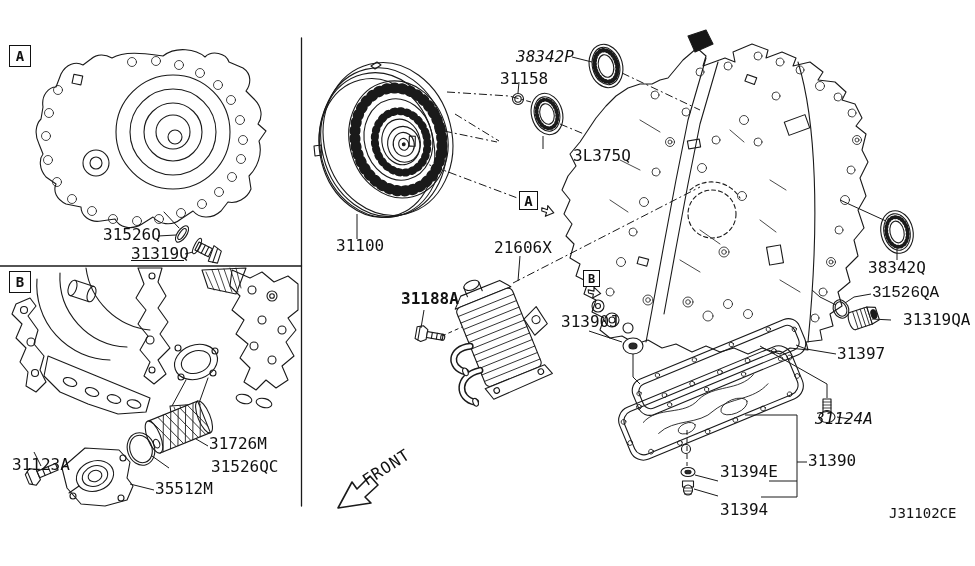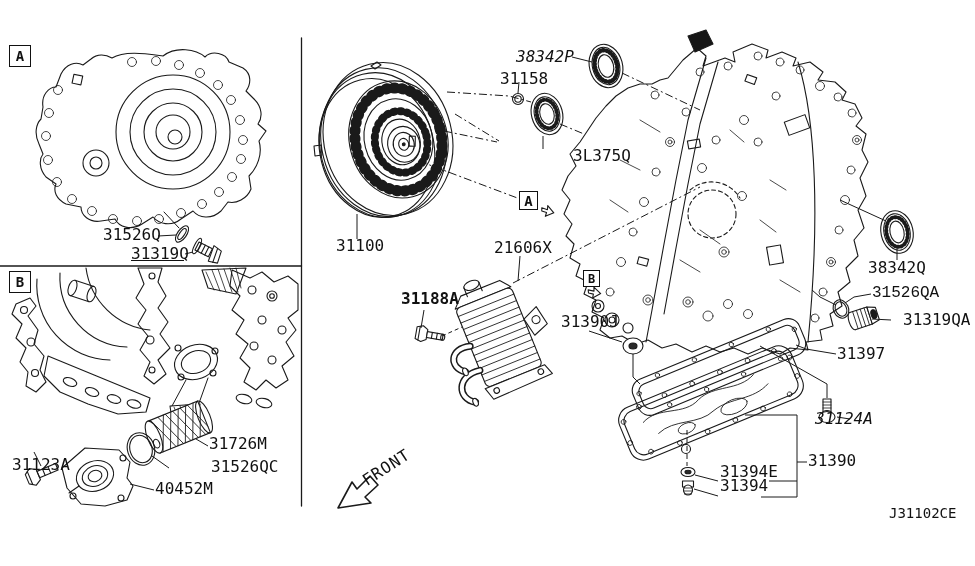--- a/index.html
+++ b/index.html
@@ -441,32 +441,32 @@
     </div>
   <div class="section-box" style="left:583px;top:270px;width:15px;height:15px;font-size:12px;">
       <span>B</span>
     </div>
 
   <div class="plabel" style="left:103px;top:228px;">31526Q</div>
   <div class="plabel" style="left:131px;top:247px;text-decoration:underline;">31319Q</div>
   <div class="plabel" style="left:12px;top:438px;margin-top:20px;">31123A</div>
   <div class="plabel" style="left:209px;top:437px;">31726M</div>
   <div class="plabel" style="left:171px;top:460px;margin-left:40px;">31526QC</div>
-  <div class="plabel" style="left:155px;top:482px;">40452M</div>
+  <div class="plabel" style="left:155px;top:482px;">35512M</div>
   <div class="plabel" style="left:336px;top:239px;">31100</div>
   <div class="plabel" style="left:516px;top:50px;font-style:italic;">38342P</div>
   <div class="plabel" style="left:500px;top:72px;">31158</div>
   <div class="plabel" style="left:528px;top:149px;margin-left:45px;">3L375Q</div>
   <div class="plabel" style="left:494px;top:241px;">21606X</div>
   <div class="plabel" style="left:401px;top:292px;font-weight:bold;">31188A</div>
   <div class="plabel" style="left:561px;top:315px;">31390J</div>
   <div class="plabel" style="left:868px;top:261px;">38342Q</div>
   <div class="plabel" style="left:872px;top:286px;font-family:Liberation Mono, monospace;">31526QA</div>
   <div class="plabel" style="left:903px;top:313px;">31319QA</div>
   <div class="plabel" style="left:837px;top:347px;">31397</div>
   <div class="plabel" style="left:815px;top:412px;font-style:italic;">31124A</div>
   <div class="plabel" style="left:808px;top:454px;">31390</div>
   <div class="plabel" style="left:720px;top:465px;">31394E</div>
-  <div class="plabel" style="left:720px;top:479px;">31394</div>
+  <div class="plabel" style="left:720px;top:503px;">31394</div>
 
   <div class="plabel code" style="left:889px;top:506px;">J31102CE</div>
   <div class="front-label">FRONT</div>
 </div>
 
 </body></html>

